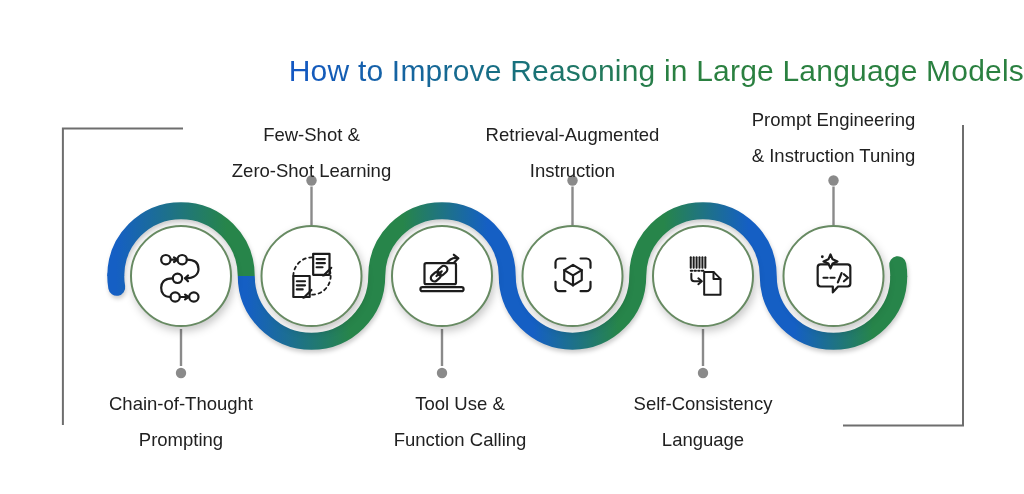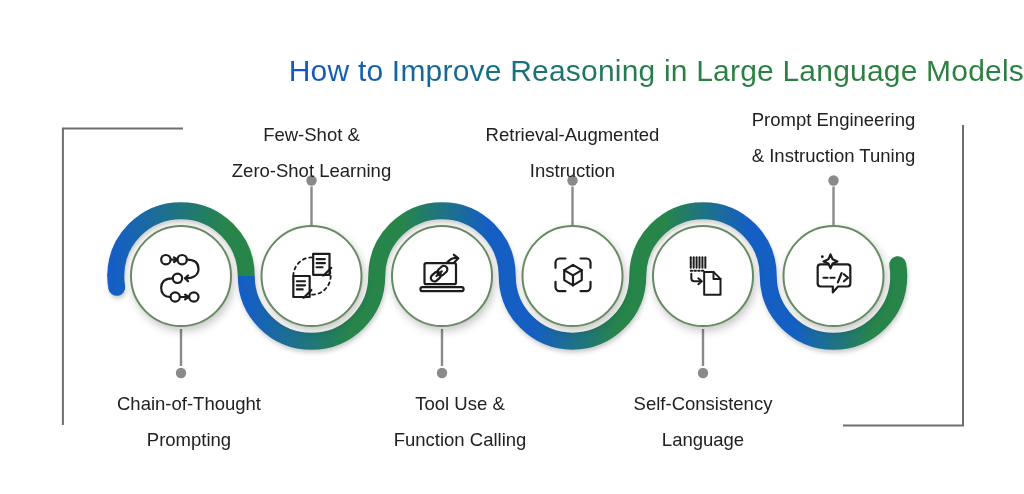--- a/index.html
+++ b/index.html
@@ -120,21 +120,21 @@
         <path d="M18 8 l3 2 -3 2"></path>
       <path d="M29 10 C37 10 39 14 39 18 C39 22 36 26 27.5 26"></path>
       <path d="M30 23.5 L27.5 26 L30 28.5"></path>
       <circle cx="21" cy="26" r="4"></circle>
       <path d="M17 26 C8.5 26 7 30.5 7 34 C7 38 9 42 15 42"></path>
       <circle cx="19" cy="42" r="4"></circle>
         <circle cx="35" cy="42" r="4"></circle>
       <path d="M23.5 42 H28.5"></path>
         <path d="M27.5 40 l3 2 -3 2"></path>
     </svg>
-    <div class="label" style="left:69px;top:386px">Chain-of-Thought
+    <div class="label" style="left:61px;top:386px">Chain-of-Thought
 Prompting</div>
   </div>
 
   <div>
     <svg class="icon" style="left:283.5px;top:248px" viewBox="0 0 48 48" fill="none" stroke="#1c1c1c" stroke-width="2.2" stroke-linecap="round" stroke-linejoin="round">
       <circle cx="24" cy="24" r="16" stroke-width="1.8" stroke-dasharray="3 3.5"></circle>
       <rect x="25" y="5" width="14" height="18" fill="#fff"></rect>
       <path d="M28 9.5 H35"></path>
         <path d="M28 13 H35"></path>
         <path d="M28 16.5 H33"></path>

